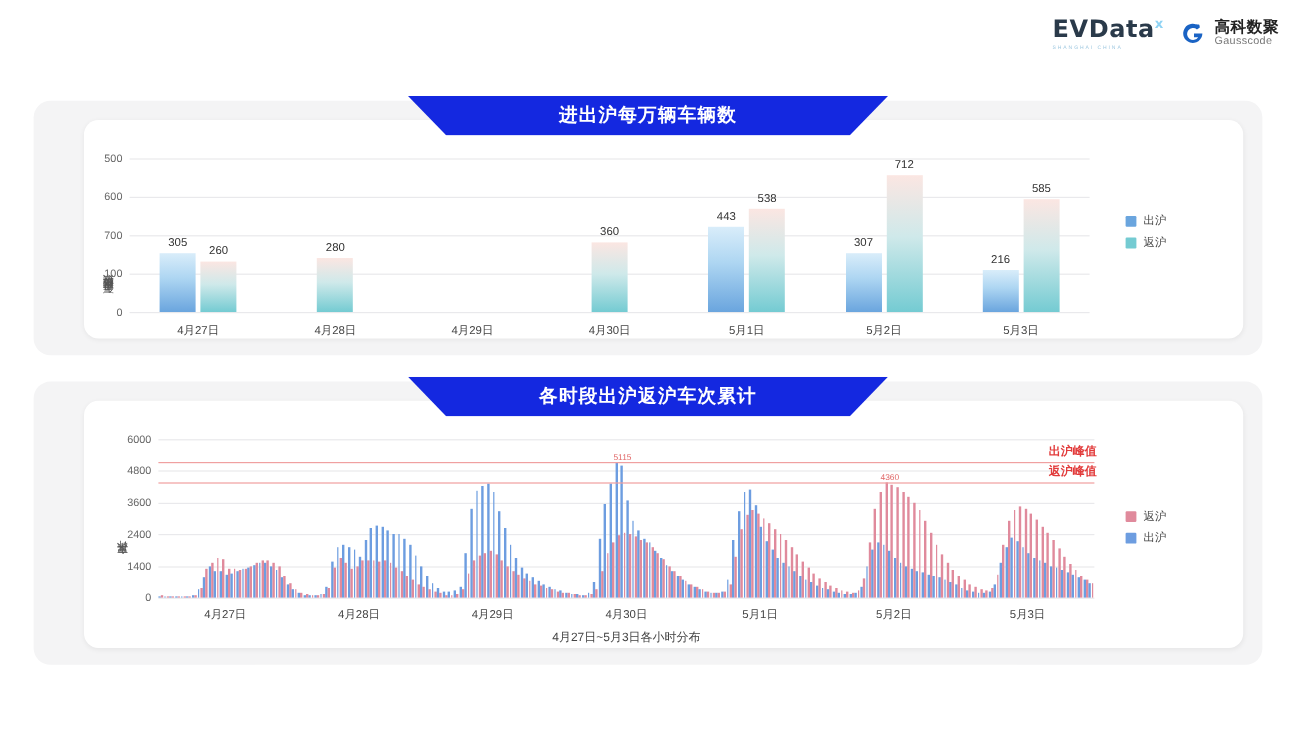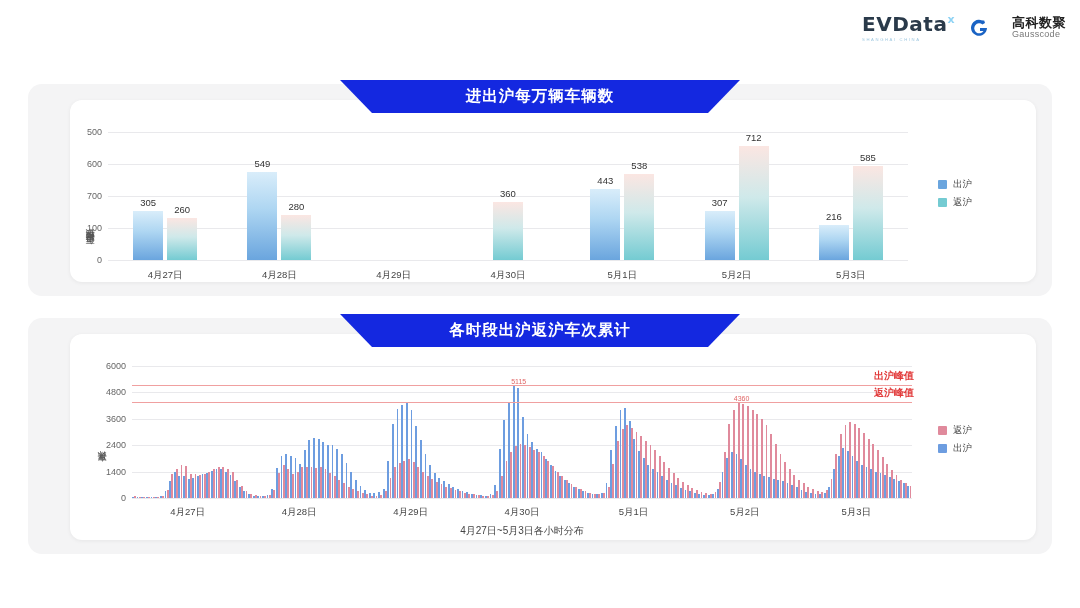--- a/index.html
+++ b/index.html
@@ -16,21 +16,21 @@
     display:flex; align-items:center; gap:14px;
   }
   .ev-logo{display:flex;flex-direction:column;align-items:flex-start;}
   .ev-word{
     font-family:"DejaVu Sans",sans-serif;
     font-size:20px; font-weight:700; letter-spacing:.5px;
     color:#2a3a4a; line-height:1; position:relative;
   }
   .ev-x{color:#8fd3f4;font-size:11px;vertical-align:super;}
   .ev-sub{font-size:4.2px;letter-spacing:1.6px;color:#9fc8e0;margin-top:3px;}
-  .gc-logo{display:flex;align-items:center;gap:23px;}
+  .gc-logo{display:flex;align-items:center;gap:8px;}
   .gc-mark{width:20px;height:20px;flex:0 0 20px;}
   .gc-text{display:flex;flex-direction:column;line-height:1.05;}
   .gc-cn{font-size:13px;font-weight:700;color:#222;letter-spacing:.5px;}
   .gc-en{font-size:9px;color:#777;letter-spacing:.3px;}
 
   
   .panel-shell{
     position:absolute; left:28px; right:28px;
     background:#f4f4f5; border-radius:14px;
   }
@@ -151,23 +151,20 @@
       <div class="c1-group" style="left: 0px; width: 114.286px;">
         <div class="c1-bar out" style="height: 48.8px;">
           <div class="c1-val">305</div>
         </div>
         <div class="c1-bar back" style="height: 41.6px;">
           <div class="c1-val">260</div>
         </div>
       </div>
       <div class="xtick" style="left: 57.1429px; top: 137px;">4月27日</div>
       <div class="c1-group" style="left: 114.286px; width: 114.286px;">
-        <div class="c1-bar out" style="height: 87.84px;">
-          <div class="c1-val">549</div>
-        </div>
         <div class="c1-bar back" style="height: 44.8px;">
           <div class="c1-val">280</div>
         </div>
       </div>
       <div class="xtick" style="left: 171.429px; top: 137px;">4月28日</div>
       <div class="xtick" style="left: 285.714px; top: 137px;">4月29日</div>
       <div class="c1-group" style="left: 342.857px; width: 114.286px;">
         <div class="c1-bar back" style="height: 57.6px;">
           <div class="c1-val">360</div>
         </div>

